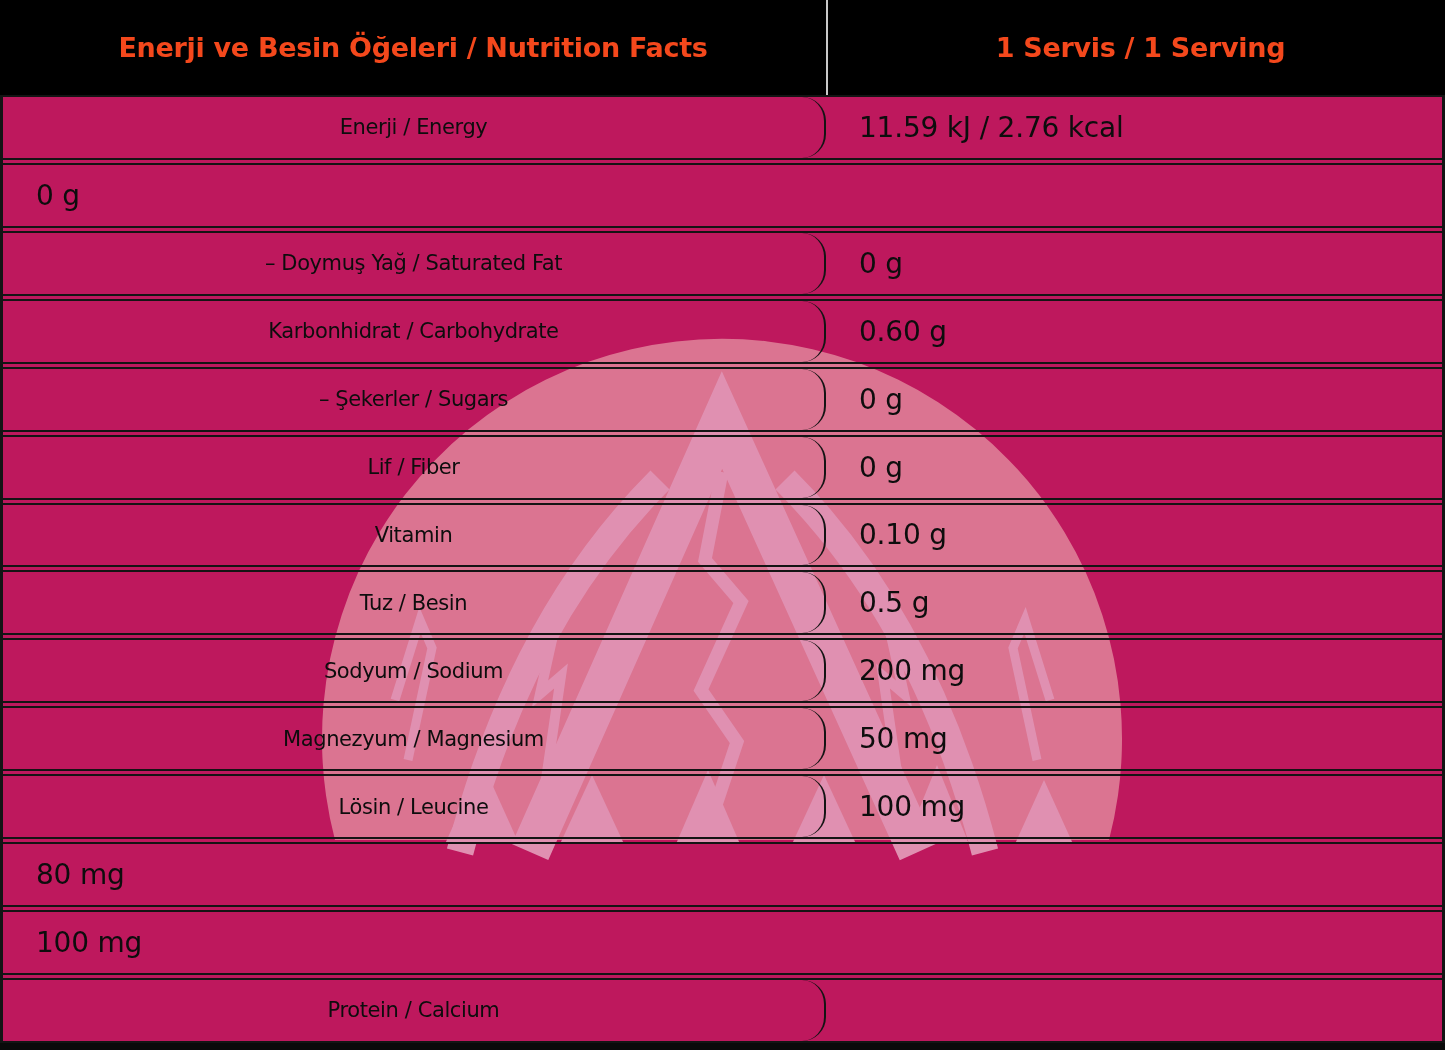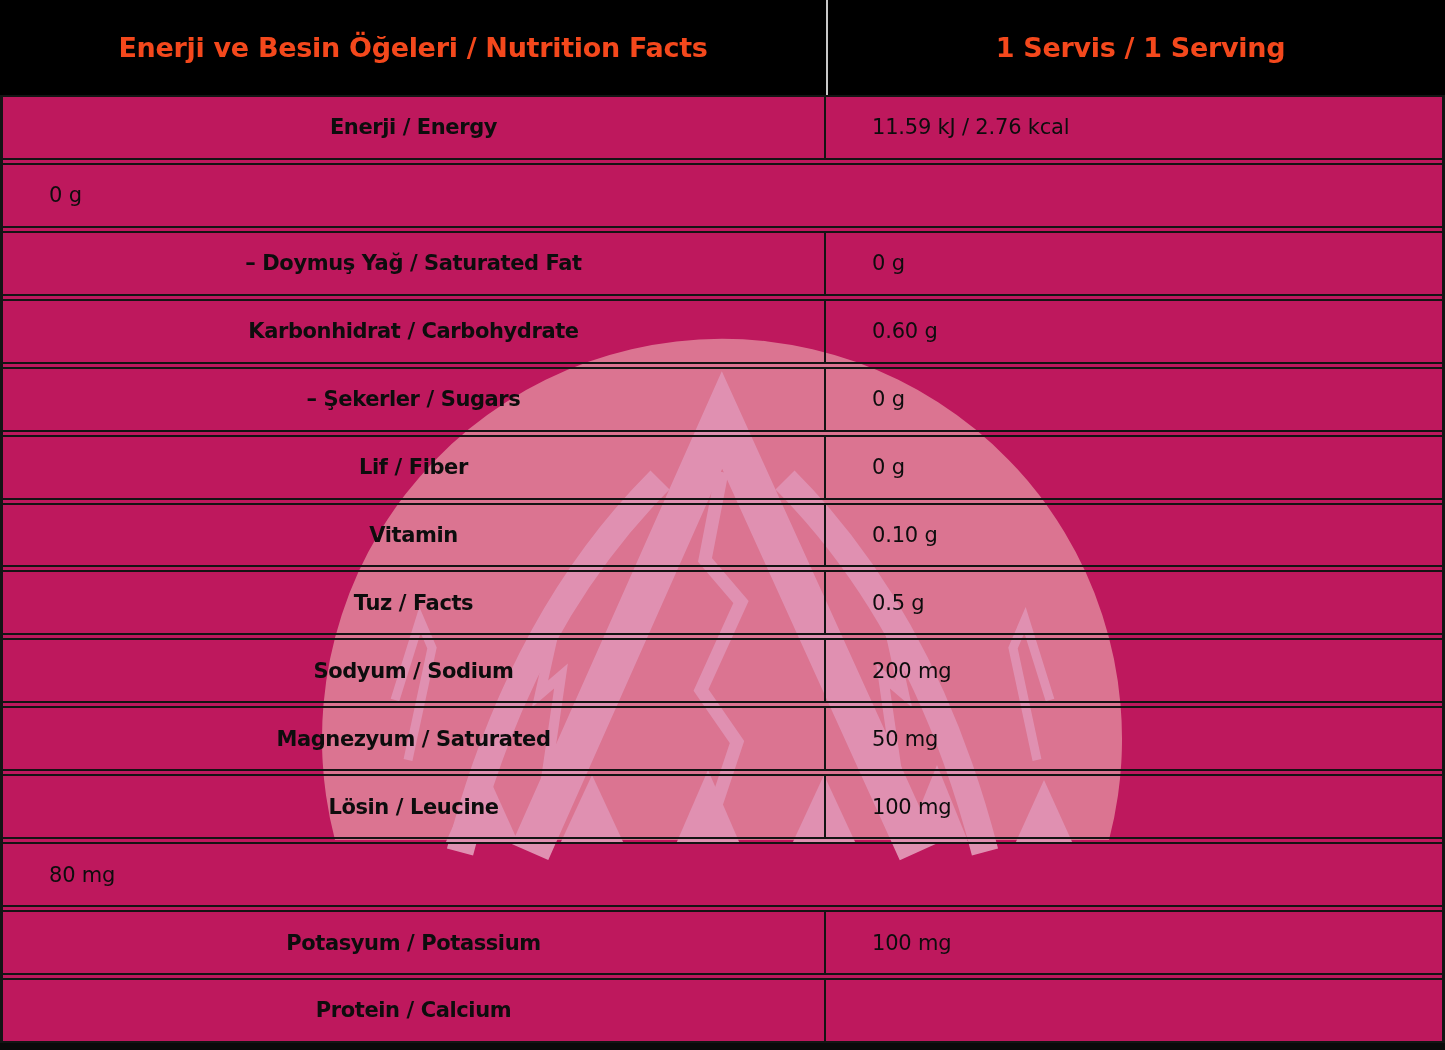--- a/index.html
+++ b/index.html
@@ -51,31 +51,32 @@
     flex:1;
     display:flex;
     border-top:2px solid #141414;
     border-bottom:2px solid #141414;
     background:transparent;
   }
   .cell-label {
     width:823px;
     border-right:2px solid #141414;
     display:flex; align-items:center; justify-content:center;
-    font-weight:bold;
+    font-weight:normal;
     font-size:21px;
     letter-spacing:-0.4px;
     color:#0d0d0d;
     text-align:center;
+    border-radius:24px;
   }
   .cell-value {
     flex:1;
     display:flex; align-items:center;
-    padding-left:46px;
-    font-size:21px;
+    padding-left:33px;
+    font-size:28px;
     letter-spacing:-0.2px;
     color:#0d0d0d;
   }
 
   .bottom-bar {
     flex:0 0 auto;
     height:7px;
     background:#0a0a0a;
   }
 </style>
@@ -140,40 +141,39 @@
       </div>
       <div class="row">
         <div class="cell-label">Lif / Fiber</div>
         <div class="cell-value">0 g</div>
       </div>
       <div class="row">
         <div class="cell-label">Vitamin</div>
         <div class="cell-value">0.10 g</div>
       </div>
       <div class="row">
-        <div class="cell-label">Tuz / Facts</div>
+        <div class="cell-label">Tuz / Besin</div>
         <div class="cell-value">0.5 g</div>
       </div>
       <div class="row">
         <div class="cell-label">Sodyum / Sodium</div>
         <div class="cell-value">200 mg</div>
       </div>
       <div class="row">
-        <div class="cell-label">Magnezyum / Saturated</div>
+        <div class="cell-label">Magnezyum / Magnesium</div>
         <div class="cell-value">50 mg</div>
       </div>
       <div class="row">
         <div class="cell-label">Lösin / Leucine</div>
         <div class="cell-value">100 mg</div>
       </div>
       <div class="row">
         <div class="cell-value">80 mg</div>
       </div>
       <div class="row">
-        <div class="cell-label">Potasyum / Potassium</div>
         <div class="cell-value">100 mg</div>
       </div>
       <div class="row">
         <div class="cell-label">Protein / Calcium</div>
       </div>
 
     </div>
 
     <div class="bottom-bar"></div>
   </div>

